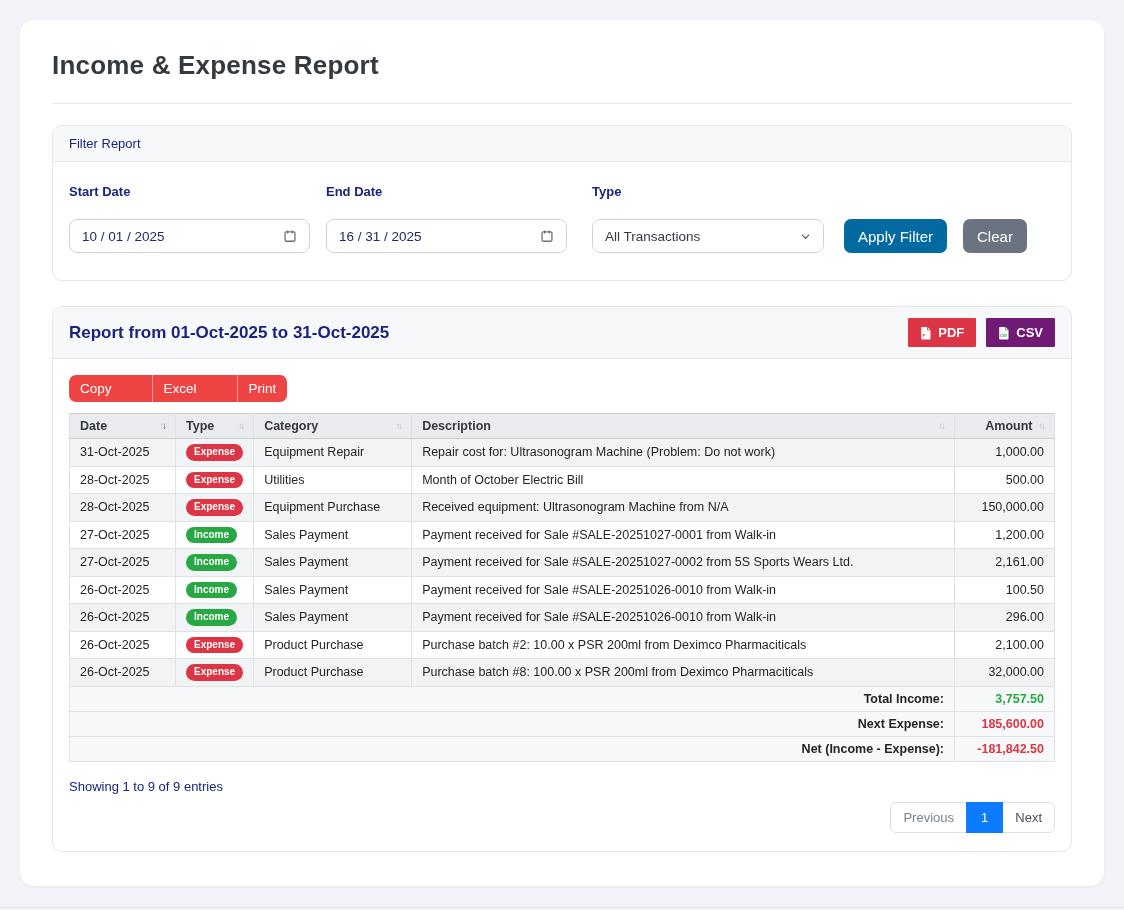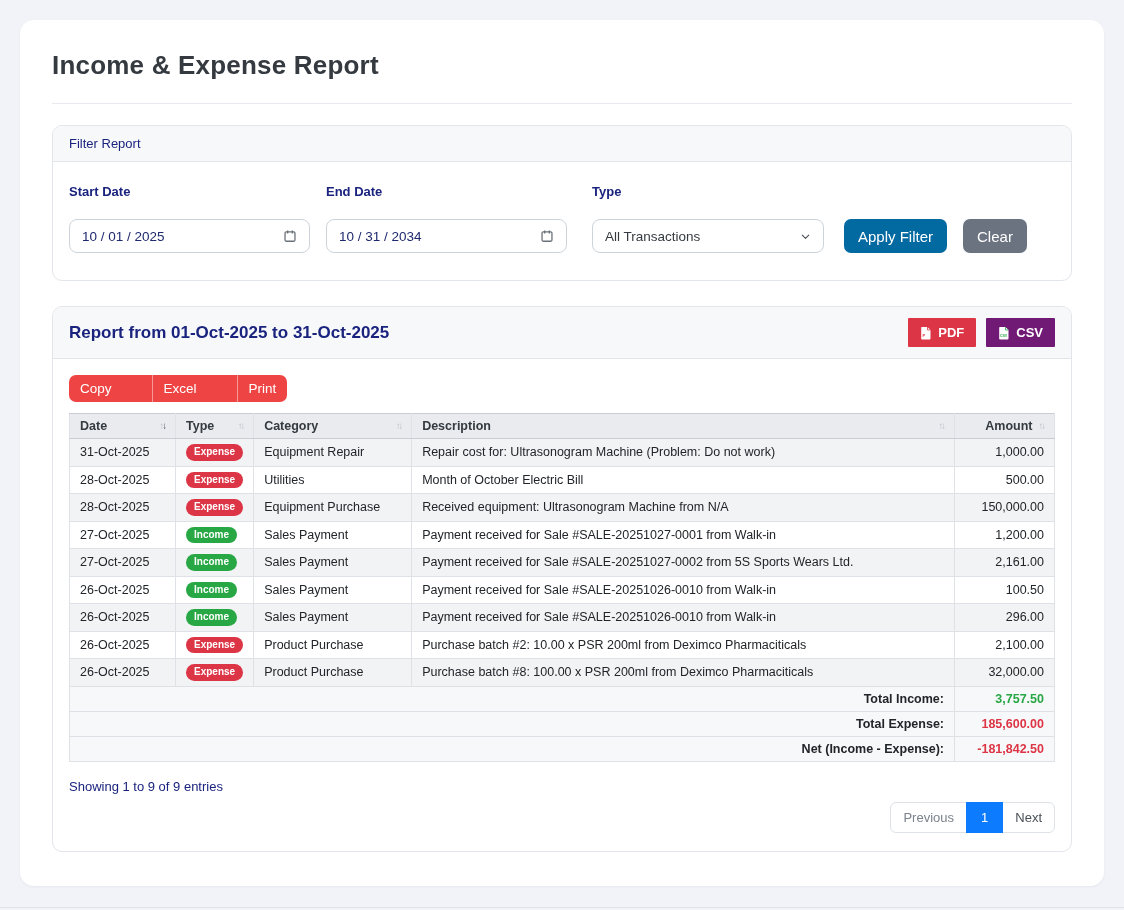--- a/index.html
+++ b/index.html
@@ -145,21 +145,21 @@
             <span>10 / 01 / 2025</span>
             <svg width="14" height="14" viewBox="0 0 24 24">
                 <rect x="3.5" y="5" width="17" height="16" rx="2" fill="none" stroke="#697077" stroke-width="2.2"></rect>
                 <path d="M8 2.5v5M16 2.5v5" fill="none" stroke="#697077" stroke-width="2.2"></path>
               </svg>
           </div>
         </div>
         <div class="field field-date">
           <label>End Date</label>
           <div class="input">
-            <span>10 / 31 / 2034</span>
+            <span>16 / 31 / 2025</span>
             <svg width="14" height="14" viewBox="0 0 24 24">
                 <rect x="3.5" y="5" width="17" height="16" rx="2" fill="none" stroke="#697077" stroke-width="2.2"></rect>
                 <path d="M8 2.5v5M16 2.5v5" fill="none" stroke="#697077" stroke-width="2.2"></path>
               </svg>
           </div>
         </div>
         <div class="field field-type">
           <label>Type</label>
           <div class="input">
             <span>All Transactions</span>
@@ -300,21 +300,21 @@
                 <td><span class="badge expense">Expense</span></td>
                 <td>Product Purchase</td>
                 <td>Purchase batch #8: 100.00 x PSR 200ml from Deximco Pharmaciticals</td>
                 <td class="amount">32,000.00</td>
               </tr>
               <tr class="total-row">
                 <td colspan="4" class="total-label">Total Income:</td>
                 <td class="amount amt-income">3,757.50</td>
               </tr>
               <tr class="total-row">
-                <td colspan="4" class="total-label">Total Expense:</td>
+                <td colspan="4" class="total-label">Next Expense:</td>
                 <td class="amount amt-expense">185,600.00</td>
               </tr>
               <tr class="total-row">
                 <td colspan="4" class="total-label">Net (Income - Expense):</td>
                 <td class="amount amt-expense">-181,842.50</td>
               </tr>
             </tbody>
         </table>
 
         <div class="dt-info">Showing 1 to 9 of 9 entries</div>

